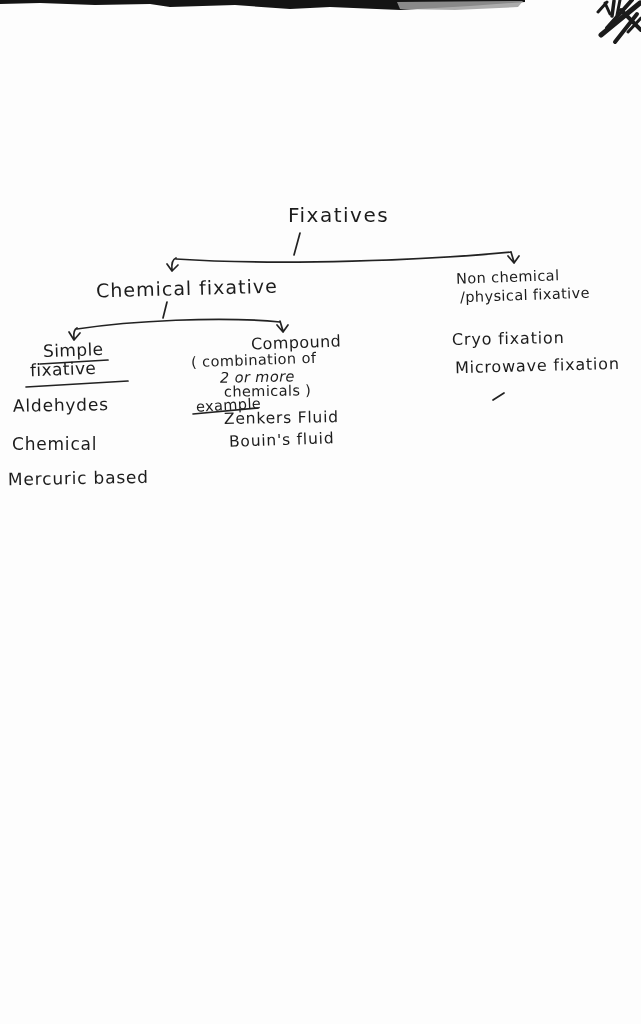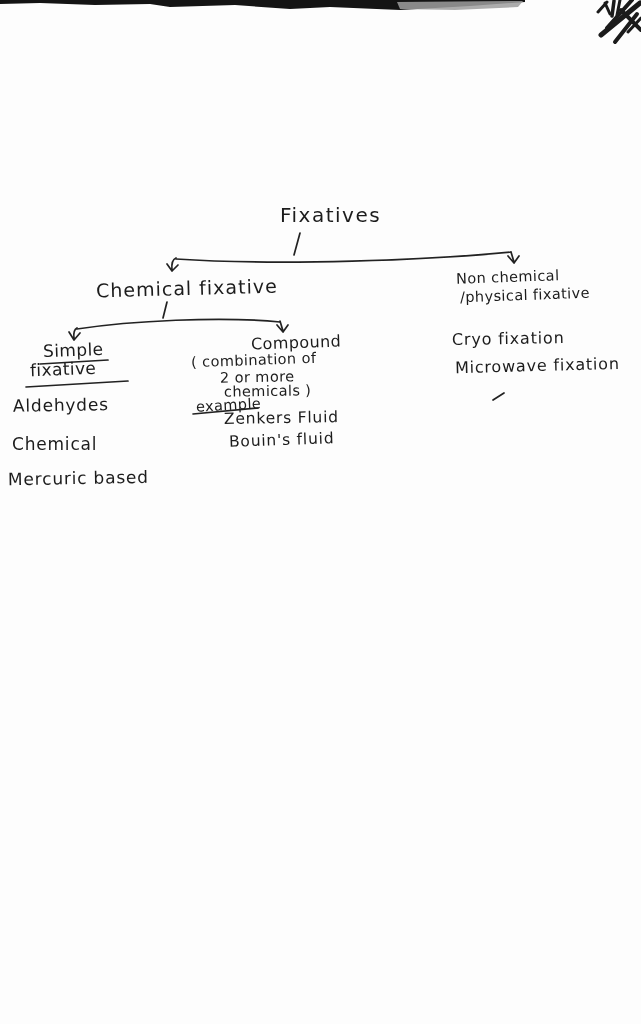--- a/index.html
+++ b/index.html
@@ -71,36 +71,36 @@
       <path d="M280,321 L283,331 M277,325 L283,332 L288,325"></path>
 
       <path d="M40,364 L108,360"></path>
       <path d="M26,387 L128,381"></path>
       <path d="M193,414 L258,408"></path>
 
       <path d="M493,400 L504,393"></path>
     </g>
   </svg>
 
-  <div class="t hand" style="left:280px; top:204px; font-size:20px; letter-spacing:1.5px;">Fixatives</div>
+  <div class="t hand" style="left:288px; top:204px; font-size:20px; letter-spacing:1.5px;">Fixatives</div>
 
   <div class="t hand" style="left:96px; top:278px; font-size:19px; transform:rotate(-1.5deg); letter-spacing:1px;">Chemical fixative</div>
 
   <div class="t hand" style="left:456px; top:269px; font-size:14.5px; transform:rotate(-2deg);">Non chemical</div>
   <div class="t hand" style="left:460px; top:287px; font-size:14.5px; transform:rotate(-2deg);">/physical fixative</div>
   <div class="t hand" style="left:452px; top:330px; font-size:16px; transform:rotate(-1deg); letter-spacing:0.8px;">Cryo fixation</div>
   <div class="t hand" style="left:455px; top:357px; font-size:16px; transform:rotate(-1.5deg); letter-spacing:0.8px;">Microwave fixation</div>
 
   <div class="t hand" style="left:43px; top:341px; font-size:17px; transform:rotate(-2deg);">Simple</div>
   <div class="t hand" style="left:30px; top:360px; font-size:17px; transform:rotate(-2deg);">fixative</div>
   <div class="t hand" style="left:13px; top:396px; font-size:17px; transform:rotate(-1deg); letter-spacing:0.8px;">Aldehydes</div>
   <div class="t hand" style="left:12px; top:435px; font-size:17px; letter-spacing:0.8px;">Chemical</div>
   <div class="t hand" style="left:8px; top:469px; font-size:17px; transform:rotate(-1deg); letter-spacing:0.8px;">Mercuric based</div>
 
   <div class="t hand" style="left:251px; top:334px; font-size:16px; transform:rotate(-2deg);">Compound</div>
   <div class="t hand" style="left:191px; top:352px; font-size:14.5px; transform:rotate(-2deg);">( combination of</div>
-  <div class="t hand" style="left:220px; top:369px; font-size:14.5px; transform:rotate(-1deg);">2 or more</div>
+  <div class="t hand" style="left:220px; top:369px; font-size:14.5px; transform:rotate(-1deg);font-style:italic;">2 or more</div>
   <div class="t hand" style="left:224px; top:383px; font-size:14.5px; transform:rotate(-1deg);">chemicals )</div>
   <div class="t hand" style="left:196px; top:397px; font-size:14.5px; transform:rotate(-3deg);">example</div>
   <div class="t hand" style="left:224px; top:410px; font-size:15.5px; transform:rotate(-1deg); letter-spacing:0.8px;">Zenkers Fluid</div>
   <div class="t hand" style="left:229px; top:432px; font-size:15.5px; transform:rotate(-2deg); letter-spacing:0.8px;">Bouin's fluid</div>
 
 </div>
 
 </body></html>

